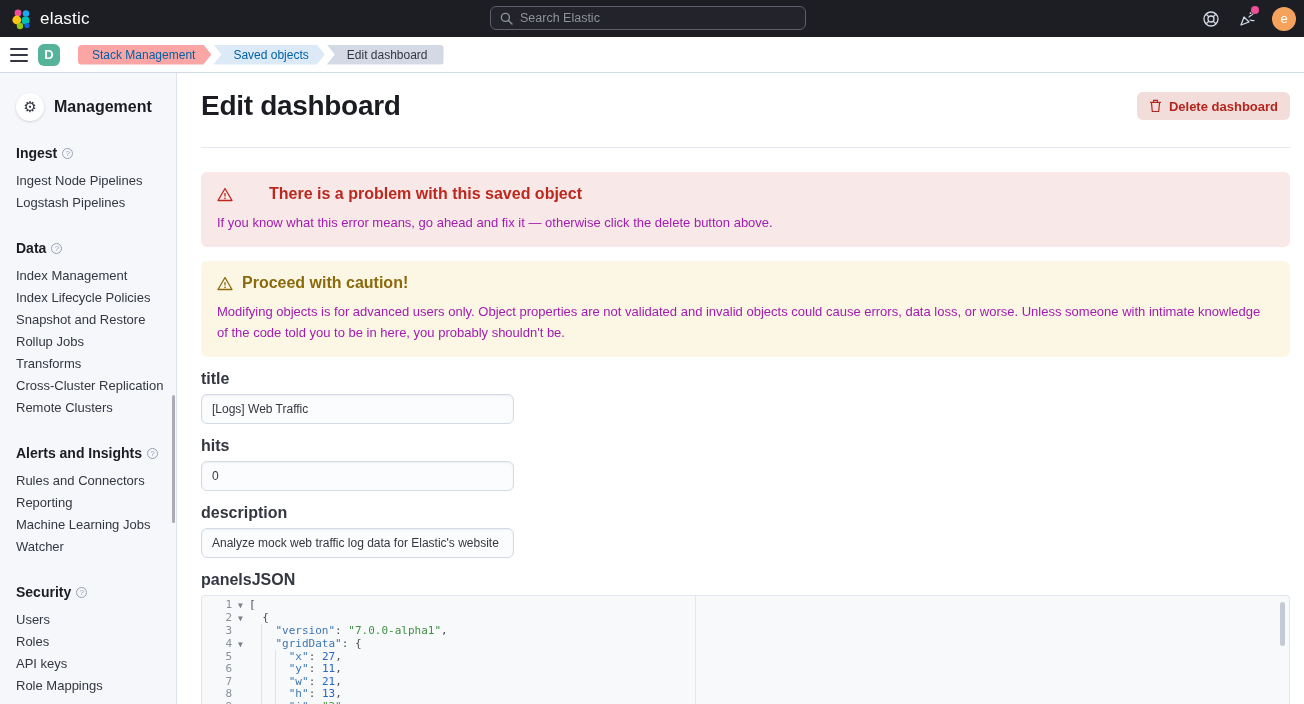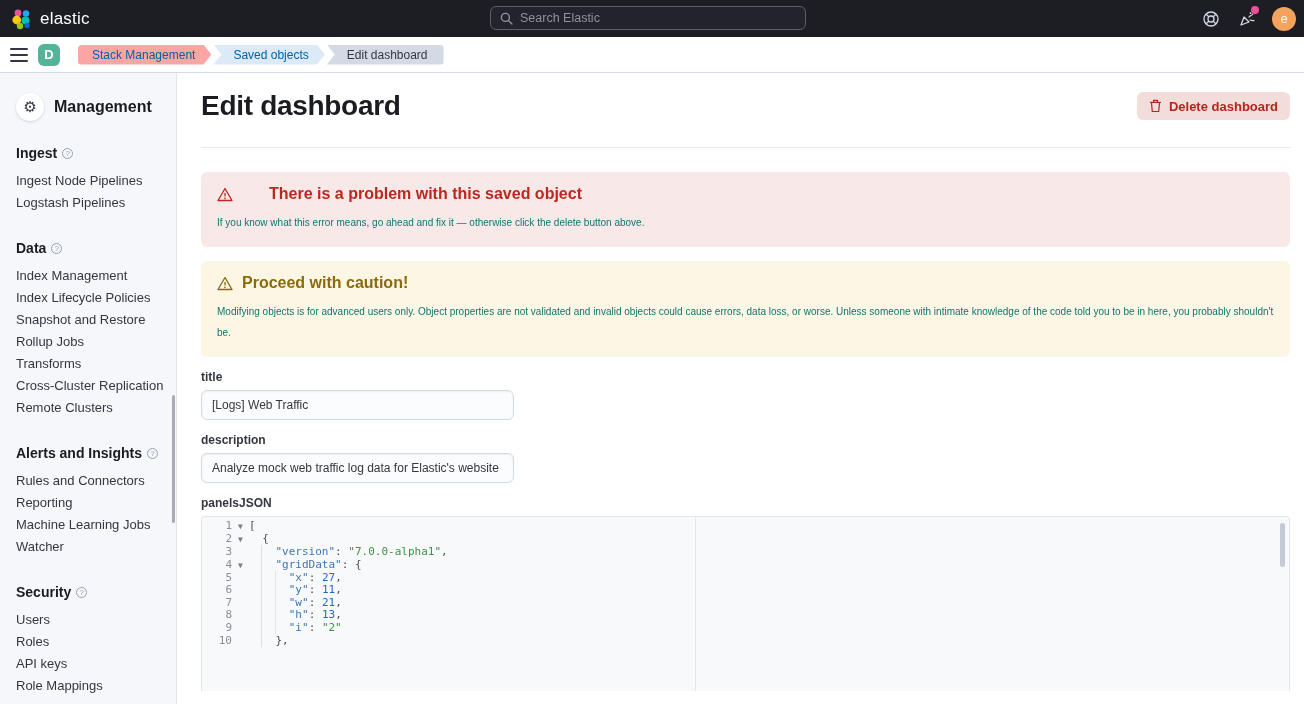--- a/index.html
+++ b/index.html
@@ -68,25 +68,25 @@
   .btn.danger { background:#F3DDDA; color:#B3251E;border-radius:6px; }
   .btn.primary { background:#D6E6F5; color:#0A61A8; }
   .rule { border:none; border-top:1px solid #E6E9F0; margin-top:25px; }
 
   .callout { border-radius:6px; padding:13px 16px 14px; margin-top:24px; }
   .callout.danger { background:#F8E9E8; }
   .callout.warning { background:#FCF6E5; margin-top:14px; }
   .callout-title { display:flex; align-items:center; gap:9px; font-size:16px; font-weight:600; }
   .callout.danger .callout-title { color:#BD271E;gap:36px; }
   .callout.warning .callout-title { color:#8A6A0B; }
-  .callout-body { margin-top:9px; font-size:10px; color:#0f766e; line-height:21px; }
+  .callout-body { margin-top:9px; font-size:13px; color:#a21caf; line-height:21px; }
 
   .field { margin-top:13px; }
   .field:first-of-type { margin-top:17px; }
-  .field-label { font-size:12px; font-weight:700; color:#343741; margin-bottom:6px; }
+  .field-label { font-size:16px; font-weight:700; color:#343741; margin-bottom:6px; }
   .field input { width:313px; height:30px; border:1px solid #D3DAE6; border-radius:6px;
     background:#FBFCFD; padding:0 10px; font-size:12px; color:#343741;
     font-family:"Liberation Sans", sans-serif; box-shadow:inset 0 1px 2px rgba(152,162,179,.15); }
 
   
   .editor-wrap { margin-top:13px; }
   .editor { position:relative; margin-top:6px; height:175px; width:1089px;
     border:1px solid #E3E6EC; border-radius:4px 4px 0 0; border-bottom:none;
     background:#F7F9FB; overflow:hidden;
     font-family:"DejaVu Sans Mono", monospace; font-size:11px; line-height:12.6px; }
@@ -271,20 +271,24 @@
         <span>Proceed with caution!</span>
       </div>
       <div class="callout-body">Modifying objects is for advanced users only. Object properties are not validated and invalid objects could cause errors, data loss, or worse. Unless someone with intimate knowledge of the code told you to be in here, you probably shouldn't be.</div>
     </div>
 
     <div class="field">
       <div class="field-label">title</div>
       <input type="text" value="[Logs] Web Traffic" style="">
     </div>
     <div class="field">
+      <div class="field-label">hits</div>
+      <input type="text" value="0" style="">
+    </div>
+    <div class="field">
       <div class="field-label">description</div>
       <input type="text" value="Analyze mock web traffic log data for Elastic's website" style="">
     </div>
 
     <div class="editor-wrap">
       <div class="field-label">panelsJSON</div>
       <div class="editor">
         <div class="print-margin"></div>
         <div class="ed-lines">
             <div class="ed-line"><span class="ed-num">1</span><span class="ed-fold">▼</span><span class="ed-code">[</span></div>

